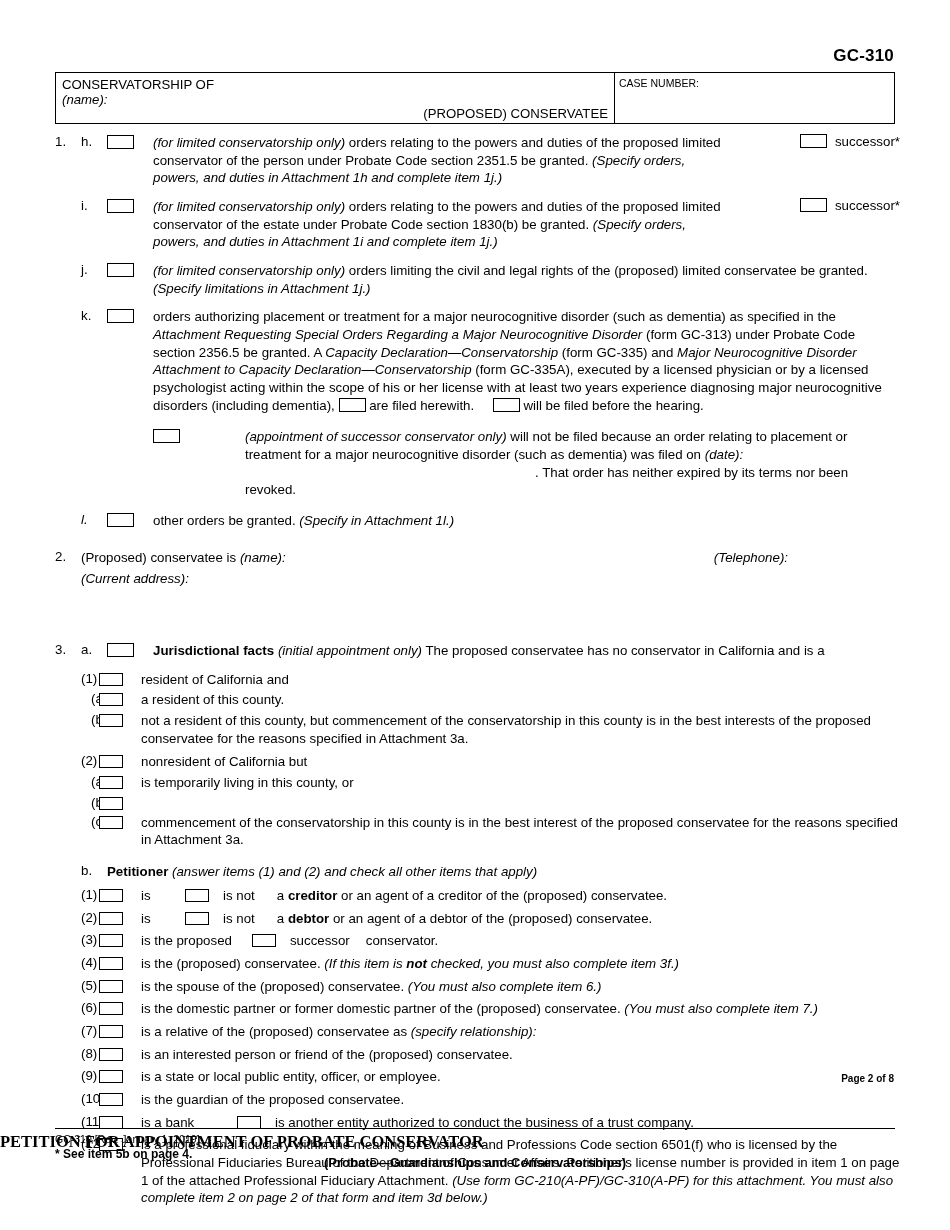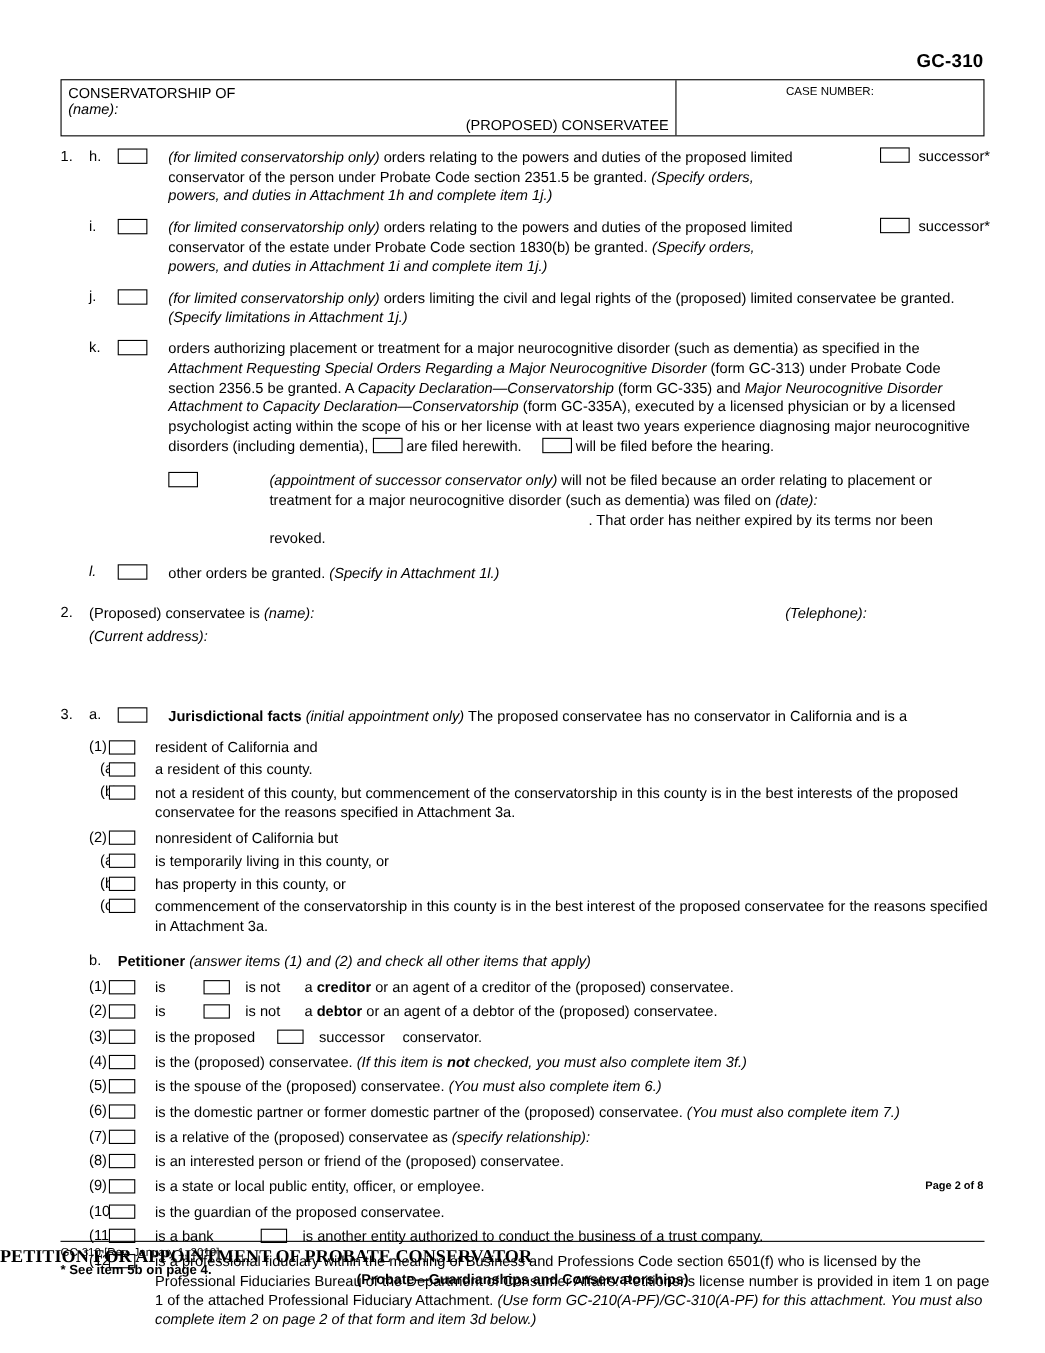--- a/index.html
+++ b/index.html
@@ -19,21 +19,21 @@
     font-weight:bold; font-size:17px; letter-spacing:0.2px;
   }
 
   
   .hdr {
     position:absolute; left:55px; top:72px; width:840px; height:52px;
     border:1px solid #000; box-sizing:border-box;
     display:flex;
   }
   .hdr-left { flex:1 1 auto; position:relative; padding:4px 6px; }
-  .hdr-right { width:280px; border-left:1px solid #000; padding:4px 20px; box-sizing:border-box;text-align:center; }
+  .hdr-right { width:280px; border-left:1px solid #000; padding:4px 4px; box-sizing:border-box; }
   .hdr-line1 { font-size:13.2px; }
   .hdr-line2 { font-style:italic; font-size:13.2px; }
   .hdr-conservatee {
     position:absolute; right:6px; bottom:2px; font-size:13.2px;
   }
   .case-label { font-size:10.5px; }
 
   
   .cb {
     display:inline-block;
@@ -221,21 +221,20 @@
       <div class="tx">nonresident of California but</div>
     </div>
     <div class="sub" style="margin-top:3px;">
       <div class="lbl2">(a)</div>
       <div class="bx3"><span class="cb sm"></span></div>
       <div class="tx">is temporarily living in this county, or</div>
     </div>
     <div class="sub" style="margin-top:3px;">
       <div class="lbl2">(b)</div>
       <div class="bx3"><span class="cb sm"></span></div>
-      <div class="tx">has property in this county, or</div>
     </div>
     <div class="sub" style="margin-top:3px;">
       <div class="lbl2">(c)</div>
       <div class="bx3"><span class="cb sm"></span></div>
       <div class="tx">commencement of the conservatorship in this county is in the best interest of the proposed conservatee for the reasons specified in Attachment 3a.</div>
     </div>
 
     <div class="row" style="margin-top:14px;">
       <div class="num"></div>
       <div class="lt">b.</div>

